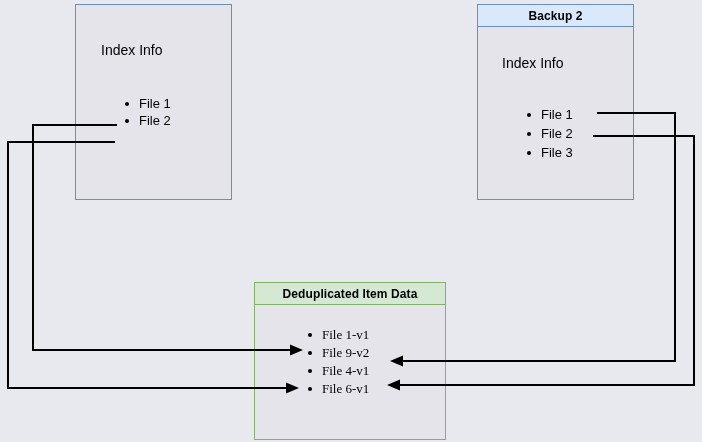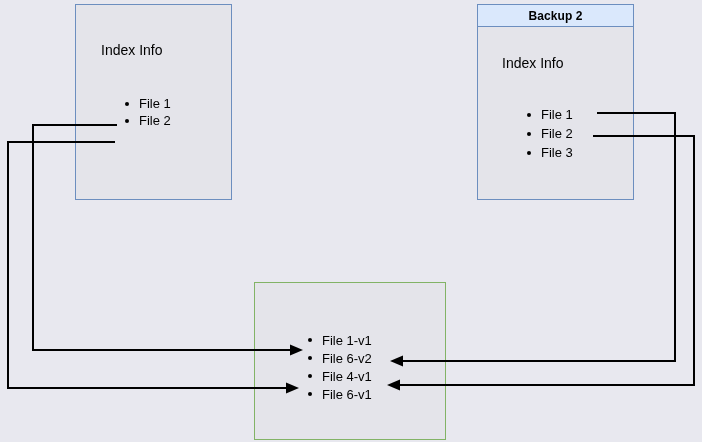--- a/index.html
+++ b/index.html
@@ -61,29 +61,30 @@
         </li>
         <li style="height:19px;">
           <span class="dot"></span>
           <span>File 3</span>
         </li>
       </ul>
     </div>
   </div>
 
   <div class="box dedup" style="left:254px;top:282px;width:192px;height:158px;">
+    <div class="hdr">Deduplicated Item Data</div>
     <div class="body">
-      <ul class="file-list" style="left:53px;top:48px;">
+      <ul class="file-list" style="left:53px;top:21px;font-family:Liberation Serif, serif;">
         <li style="height:18px;">
           <span class="dot"></span>
           <span>File 1-v1</span>
         </li>
         <li style="height:18px;">
           <span class="dot"></span>
-          <span>File 6-v2</span>
+          <span>File 9-v2</span>
         </li>
         <li style="height:18px;">
           <span class="dot"></span>
           <span>File 4-v1</span>
         </li>
         <li style="height:18px;">
           <span class="dot"></span>
           <span>File 6-v1</span>
         </li>
       </ul>

